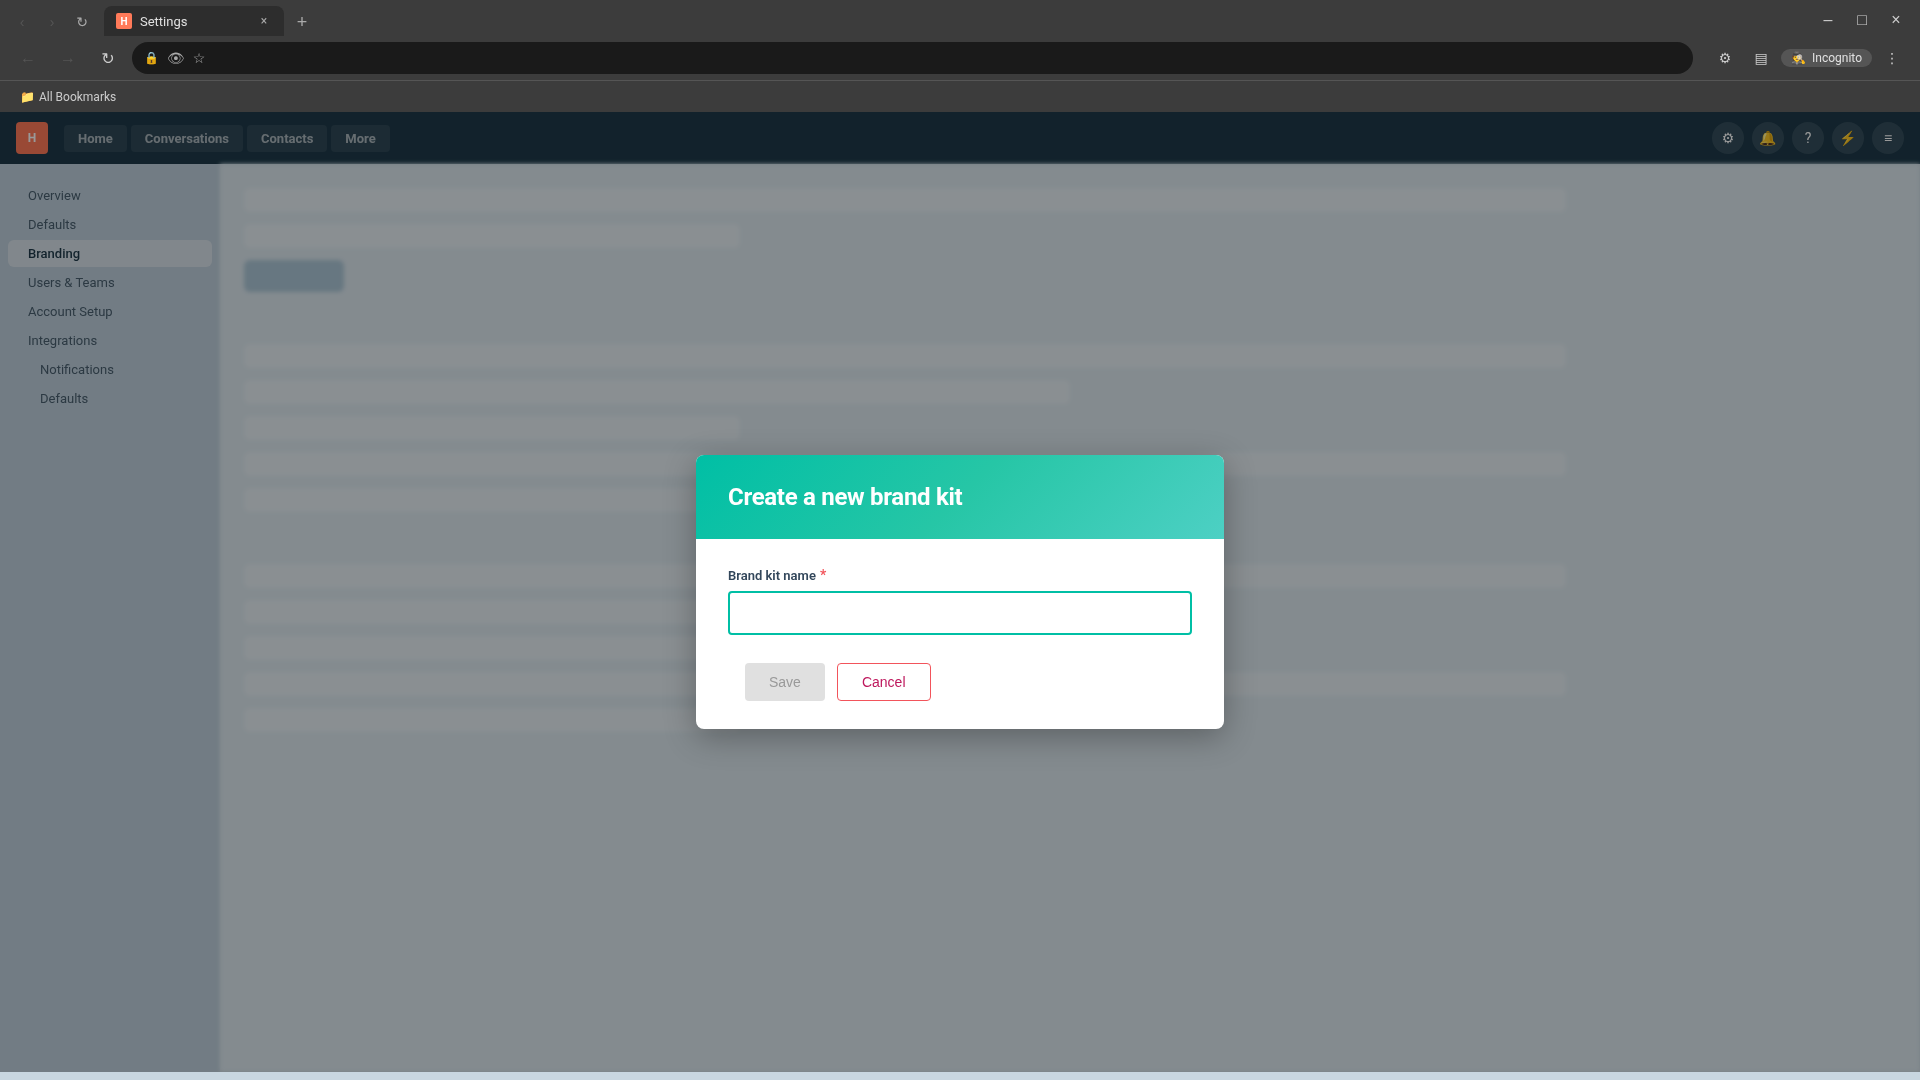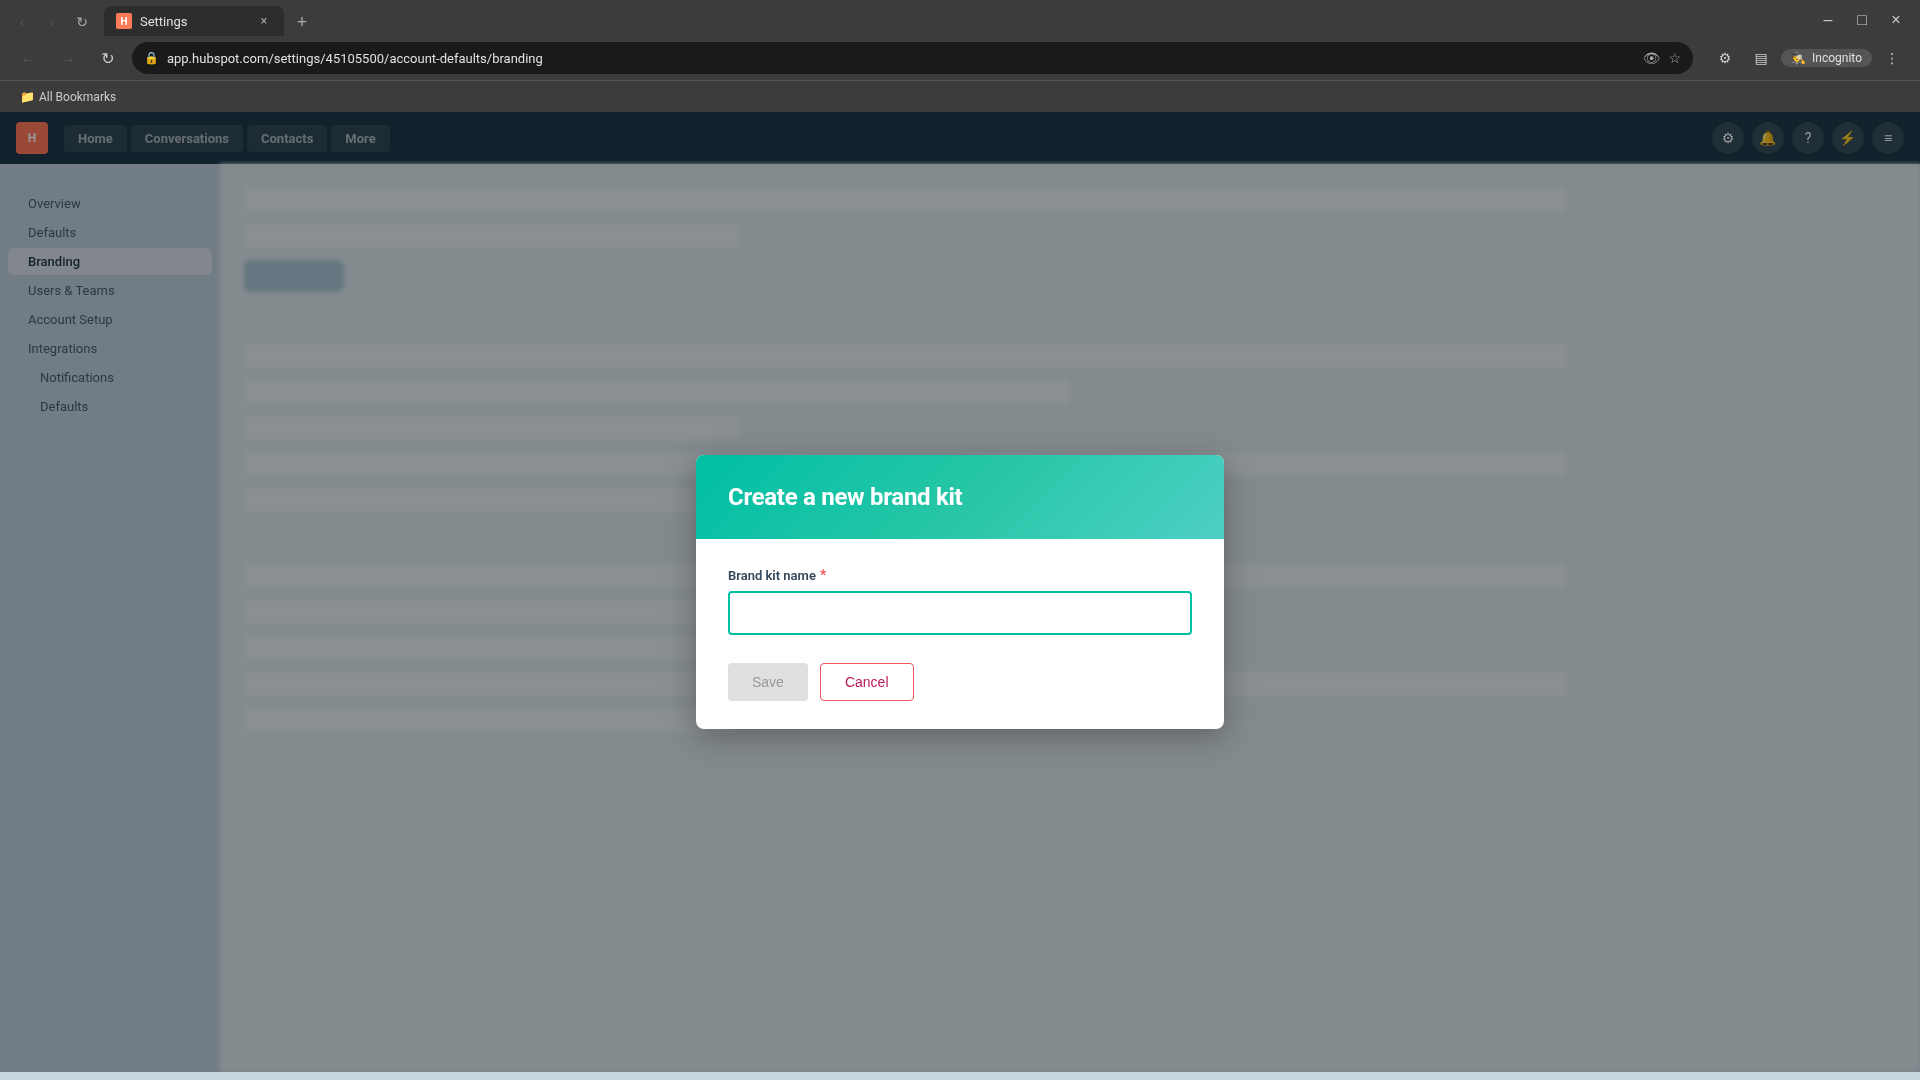--- a/index.html
+++ b/index.html
@@ -286,21 +286,21 @@
 
     
     .app-content {
       display: flex;
       height: calc(100% - 52px);
     }
 
     .app-sidebar {
       width: 220px;
       background: rgba(180, 200, 215, 0.5);
-      padding: 24px 0;
+      padding: 16px 0;
       flex-shrink: 0;
     }
 
     .sidebar-section {
       margin-bottom: 24px;
     }
 
     .sidebar-item {
       padding: 6px 20px;
       font-size: 13px;
@@ -408,21 +408,21 @@
       border: 2px solid #00bfa5;
       border-radius: 4px;
       padding: 0 12px;
       font-size: 14px;
       color: #33475b;
       outline: none;
       background: white;
     }
 
     .modal-footer {
-      padding: 0 32px 28px;
+      padding: 0 49px 28px;
       display: flex;
       gap: 12px;
     }
 
     .btn-save {
       padding: 10px 24px;
       background: #e0e0e0;
       color: #999;
       border: none;
       border-radius: 4px;
@@ -493,21 +493,20 @@
     </div>
   </div>
 
   <div class="address-bar-row">
     <button class="addr-nav-btn disabled">←</button>
     <button class="addr-nav-btn disabled">→</button>
     <button class="addr-nav-btn">↻</button>
 
     <div class="address-bar">
       <span class="lock-icon">🔒</span>
-      <span class="address-text">app.hubspot.com/settings/45105500/account-defaults/branding</span>
       <div class="addr-right-icons">
         <span>👁</span>
         <span>☆</span>
       </div>
     </div>
 
     <div class="browser-right-controls">
       <button class="ctrl-btn">⚙</button>
       <button class="ctrl-btn">▤</button>
       <div class="incognito-badge">

